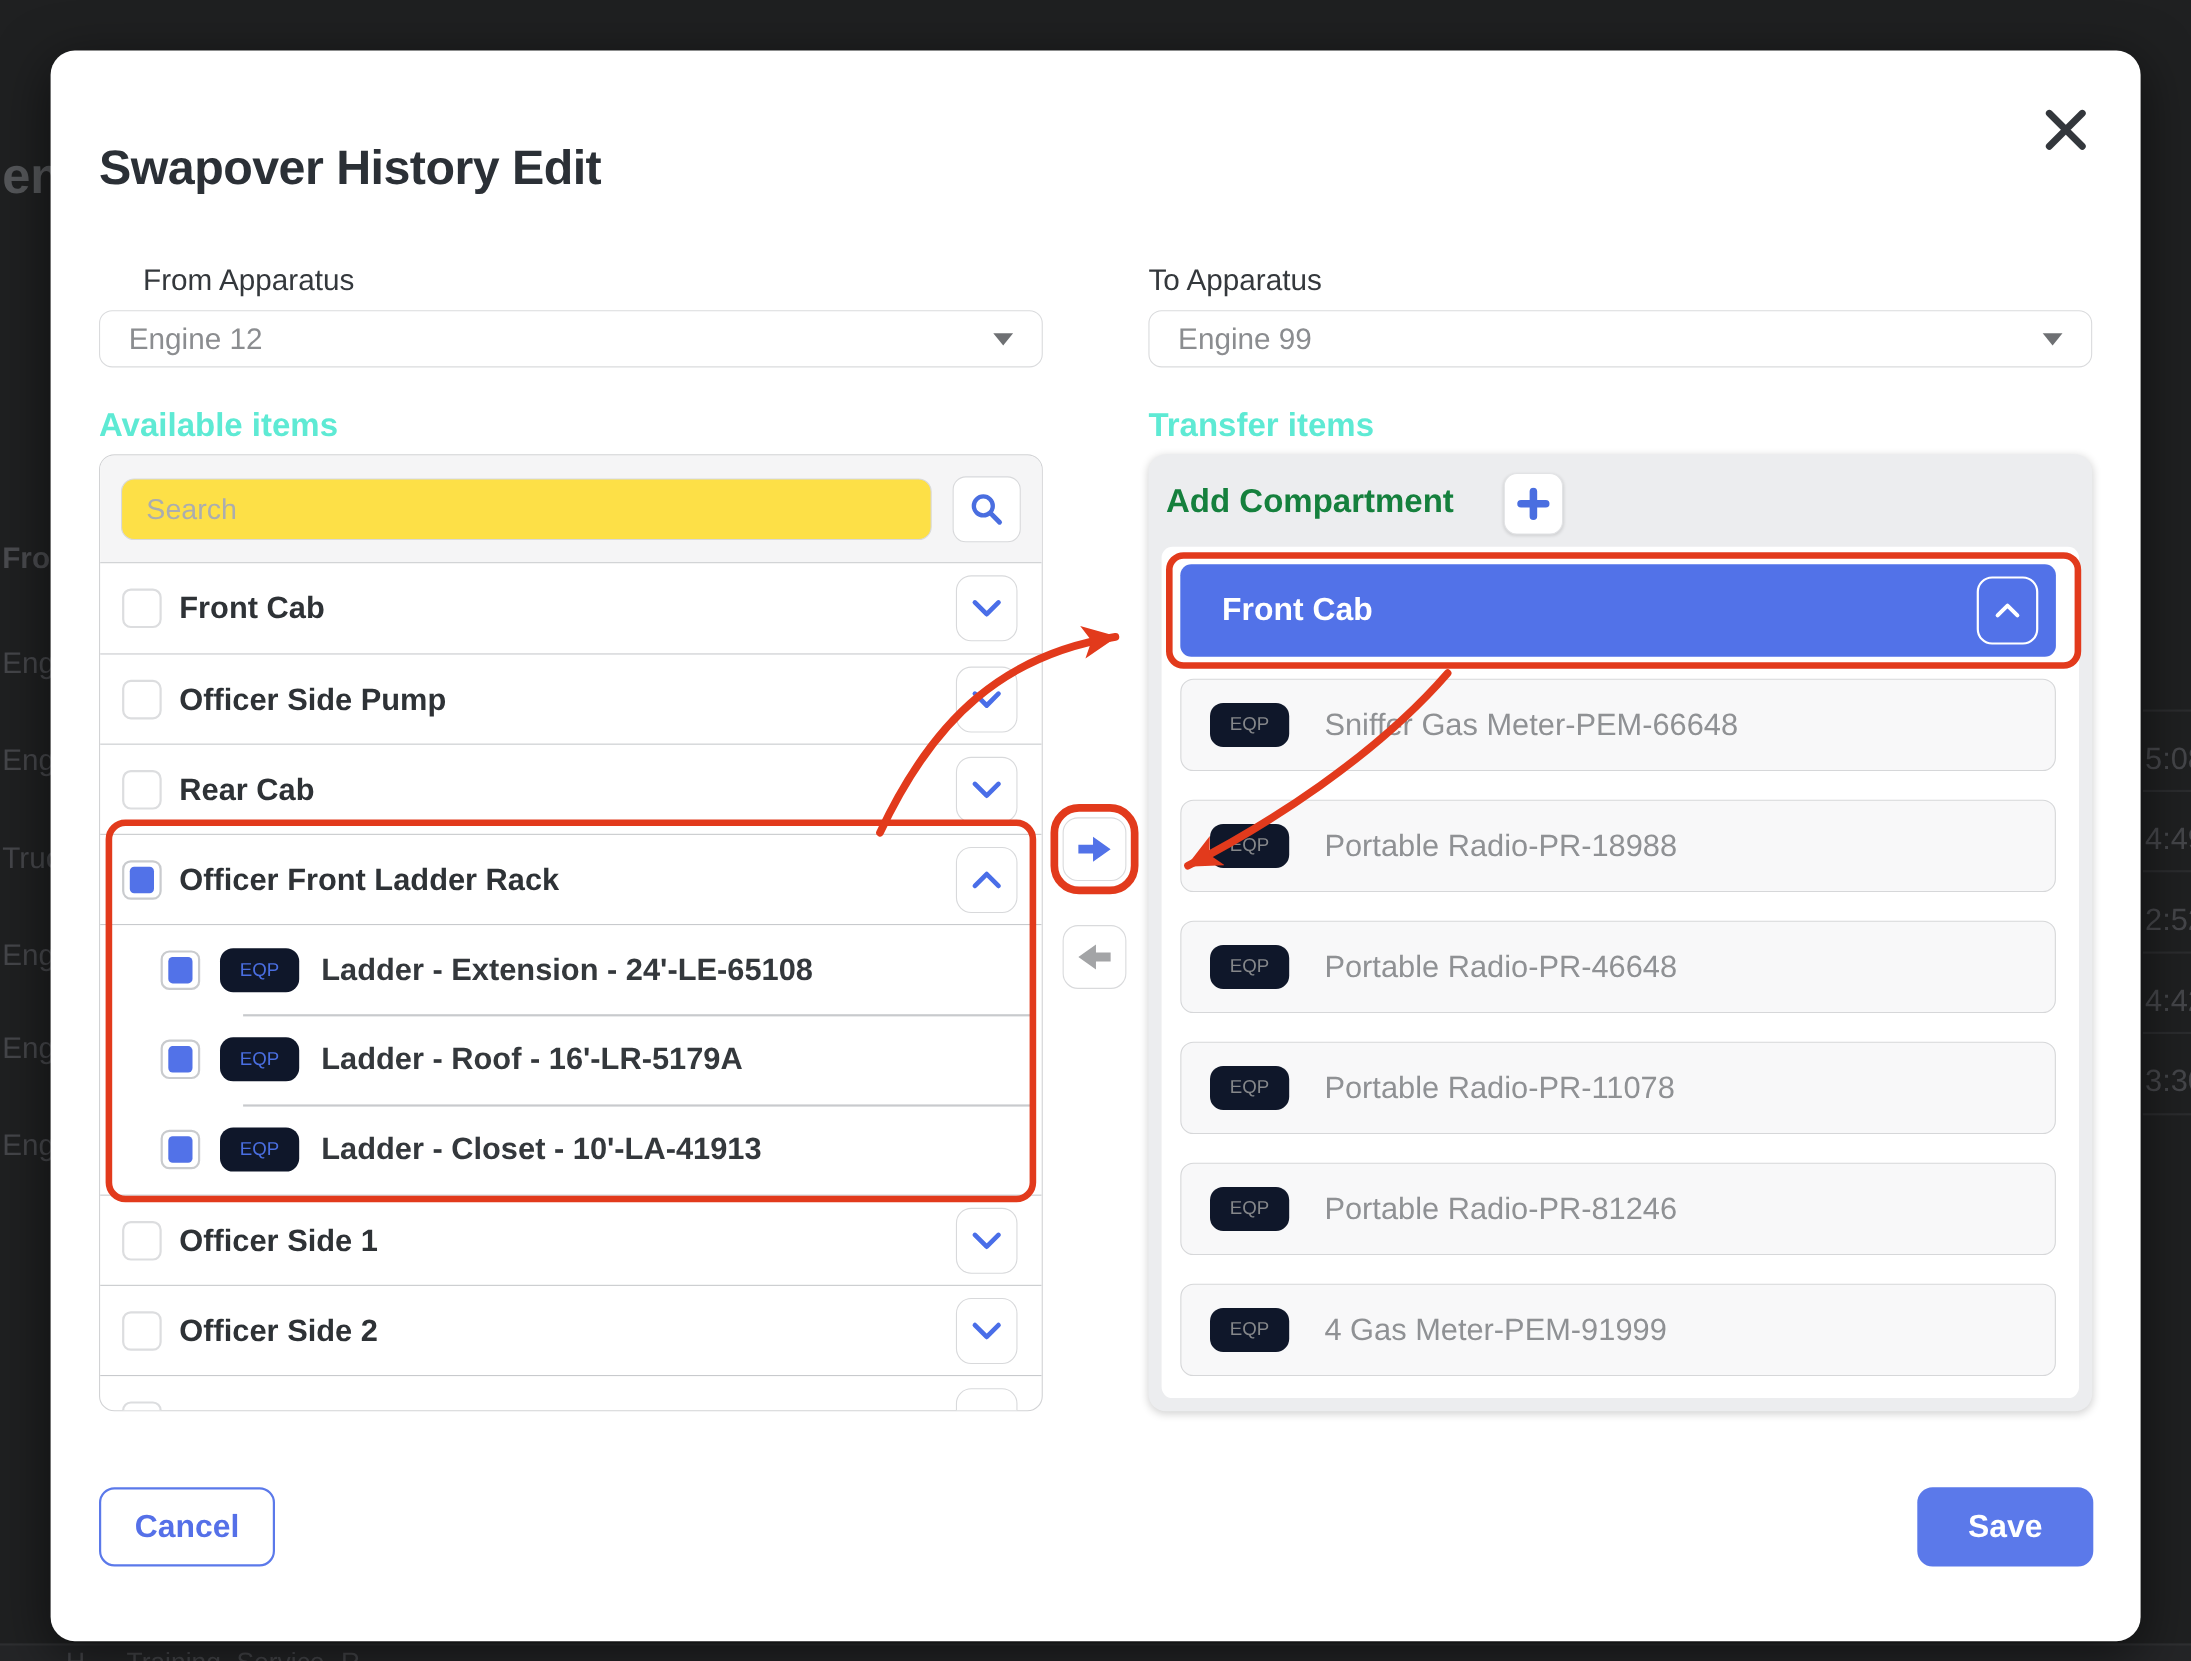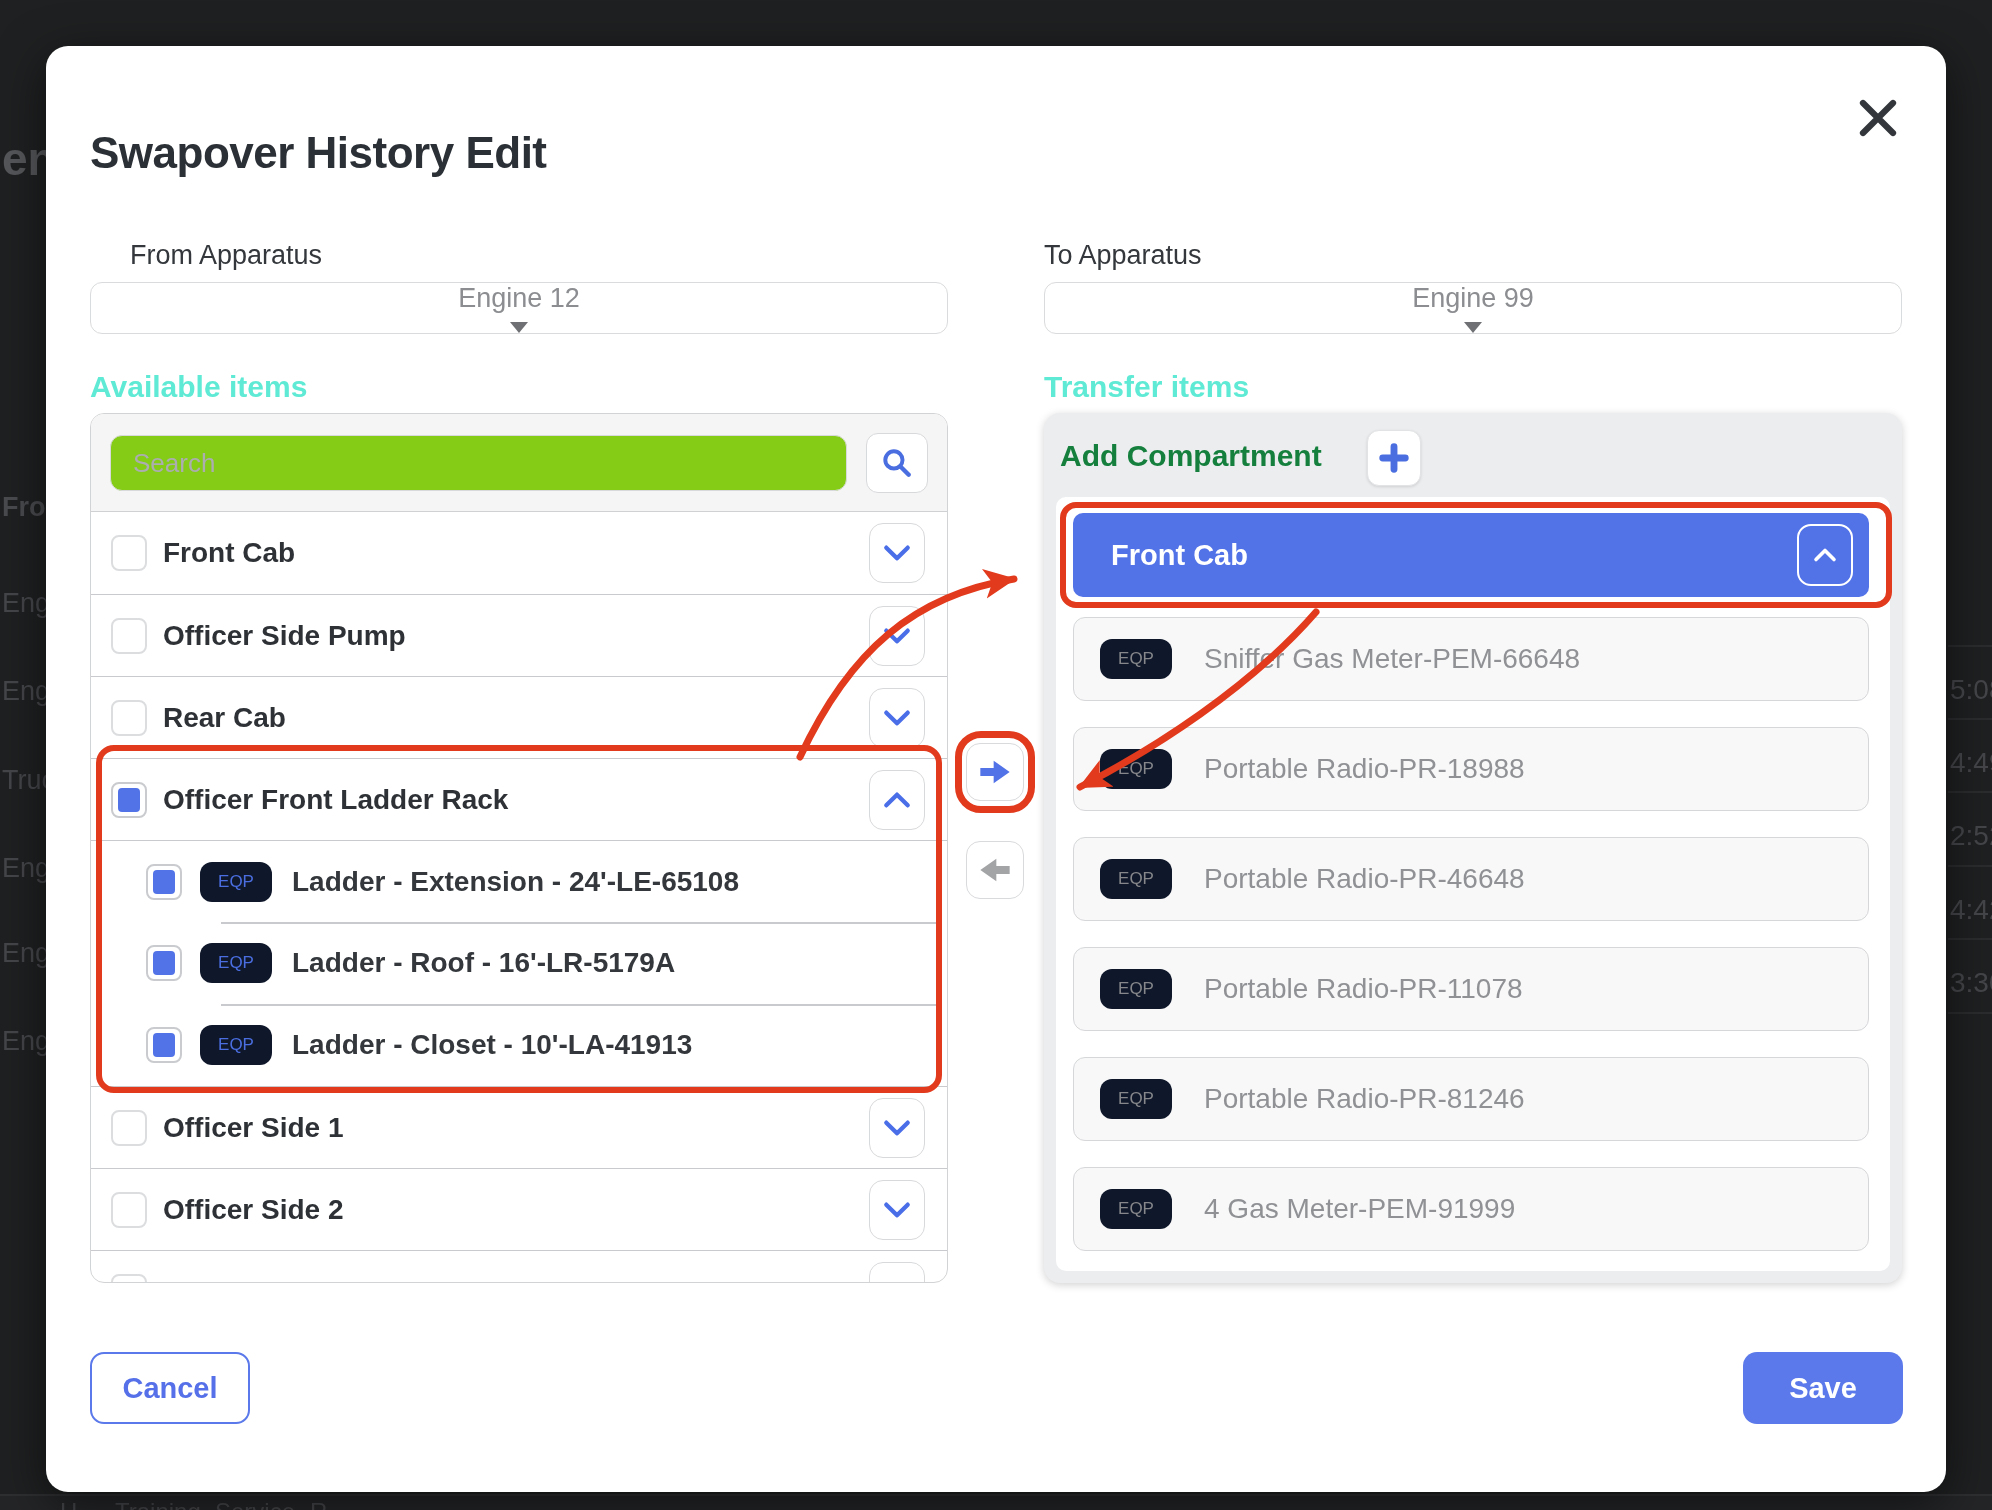--- a/index.html
+++ b/index.html
@@ -12,31 +12,31 @@
   .bg-line { position:absolute; height:2px; background:#2b2c2e; }
   .bg-bottomband { position:absolute; left:0; top:1494px; width:1992px; height:16px; background:#242527; border-top:2px solid #2e2f31; overflow:hidden; }
 
   
   .modal { position:absolute; left:46px; top:46px; width:1900px; height:1446px;
     background:#ffffff; border-radius:22px; box-shadow:0 12px 48px rgba(0,0,0,.55); }
   .title { position:absolute; left:90px; top:128px; font-size:44px; font-weight:800; color:#2b3036; letter-spacing:-.5px; }
   .close-btn { position:absolute; left:1850px; top:90px; width:56px; height:56px; background:none; border:none; cursor:pointer; display:flex; align-items:center; justify-content:center; }
 
   .field-label { position:absolute; font-size:27px; color:#34383c; }
-  .select { position:absolute; width:858px; height:52px; border:1.5px solid #dadbdd; border-radius:12px; background:#fff; display:flex; align-items:center; padding:0 26px; cursor:pointer;flex-direction:column; }
+  .select { position:absolute; width:858px; height:52px; border:1.5px solid #dadbdd; border-radius:12px; background:#fff; display:flex; align-items:center; padding:0 26px; cursor:pointer; }
   .select .val { font-size:27px; color:#8b8d90; flex:1; }
   .caret { width:0; height:0; border-left:9px solid transparent; border-right:9px solid transparent; border-top:11px solid #6e7073; }
 
   .section-heading { position:absolute; font-size:30px; font-weight:800; color:#5eead4; }
 
   
   .left-panel { position:absolute; left:90px; top:413px; width:858px; height:870px;
     border:1.5px solid #d2d3d5; border-radius:14px; background:#fff; overflow:hidden; }
   .search-strip { position:absolute; left:0; top:0; width:100%; height:98px; background:#f5f5f6; border-bottom:1.5px solid #cfd1d3; }
-  .search-input { position:absolute; left:19px; top:21px; width:737px; height:56px; border:1.5px solid #d8d9db; border-radius:12px; background:#84cc16; padding:0 22px; font-size:26px; color:#55575a; font-family:"Liberation Sans", sans-serif; outline:none; }
+  .search-input { position:absolute; left:19px; top:21px; width:737px; height:56px; border:1.5px solid #d8d9db; border-radius:12px; background:#fde047; padding:0 22px; font-size:26px; color:#55575a; font-family:"Liberation Sans", sans-serif; outline:none; }
   .search-input::placeholder { color:#abadaf; }
   .search-btn { position:absolute; left:775px; top:19px; width:62px; height:60px; background:#fff; border:1.5px solid #d8d9db; border-radius:12px; cursor:pointer; display:flex; align-items:center; justify-content:center; }
 
   .rowlist { position:absolute; left:0; top:98px; width:100%; }
   .row { position:relative; height:82px; display:flex; align-items:center; }
   .row + .row { border-top:1.5px solid #c8cacd; }
   .row.child + .row.child { border-top:none; }
   .row.child::before { content:""; position:absolute; left:130px; right:10px; top:0; height:1.5px; background:#c8cacd; }
   .row.child.first::before { display:none; }
 

